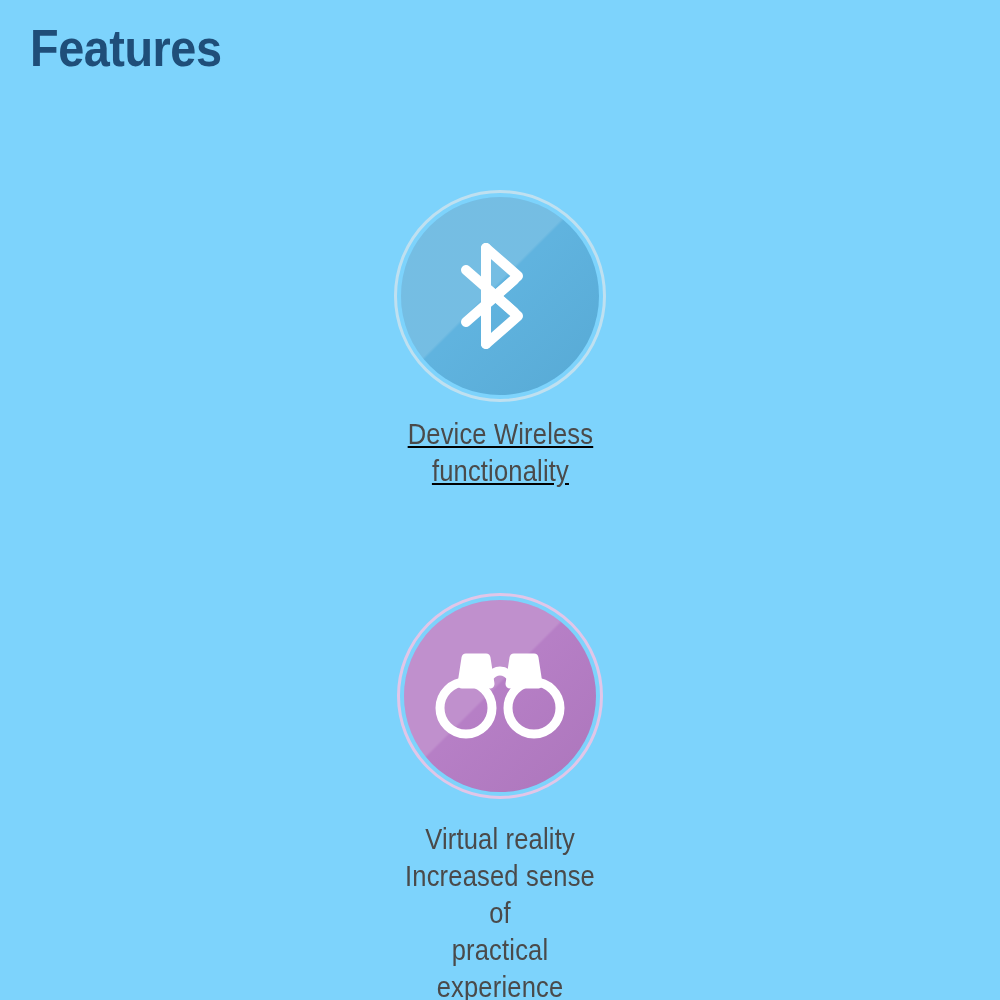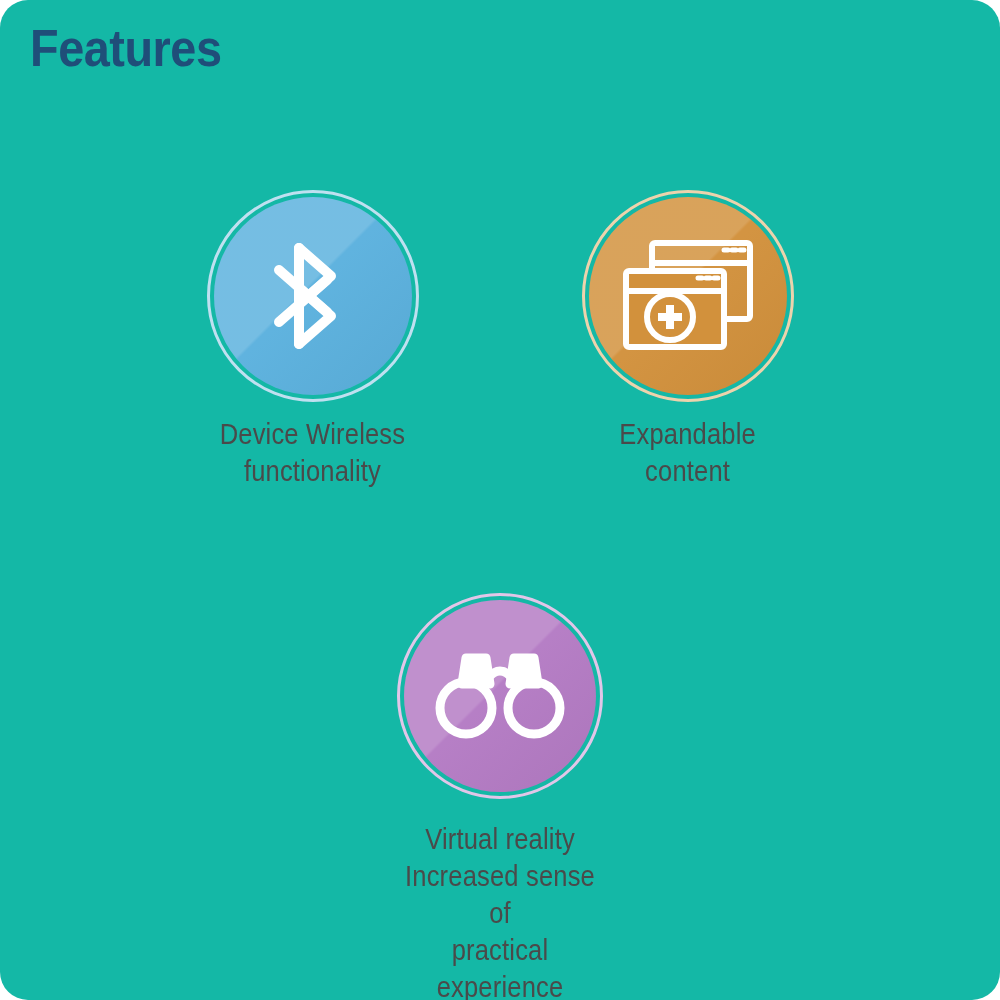--- a/index.html
+++ b/index.html
@@ -7,22 +7,21 @@
   html, body {
     width:1000px; height:1000px;
     background:#ffffff;
     font-family:"Liberation Sans", sans-serif;
     overflow:hidden;
   }
 
   .page {
     position:relative;
     width:1000px; height:1000px;
-    background:#14b8a6;
-    border-radius:28px;
+    background:#7dd3fc;
   }
 
   
   .page-title {
     position:absolute;
     left:30px; top:22px;
     font-family:"Liberation Sans", sans-serif;
     font-size:52px;
     font-weight:bold;
     letter-spacing:-0.5px;
@@ -33,21 +32,21 @@
     white-space:nowrap;
   }
 
   
   .row {
     position:absolute;
     display:flex;
     justify-content:center;
     align-items:flex-start;
   }
-  .row-top    { left:0; top:190px;  width:1000px; gap:145px; }
+  .row-top    { left:0; top:190px;  width:1000px; gap:145px;text-decoration:underline; }
   .row-bottom { left:0; top:593px;  width:1000px; gap:172px; }
 
   .feature {
     display:flex;
     flex-direction:column;
     align-items:center;
     width:230px;
   }
 
   
@@ -126,44 +125,20 @@
             <path d="M14 86 L62 44" fill="none" stroke="#ffffff" stroke-width="10" stroke-linecap="round"></path>
             <path d="M34 12 L34 108" fill="none" stroke="#ffffff" stroke-width="10" stroke-linecap="round"></path>
           </svg>
         </div>
       </div>
       <div class="caption">Device Wireless
 functionality</div>
     </div>
 
 
-    <div class="feature">
-      <div class="circle-wrap">
-        <div class="circle-ring" style="border-color:#ecd3ac"></div>
-        <div class="circle" style="background:#d2913c">
-          <svg width="136" height="118" viewBox="0 0 136 118" aria-hidden="true">
-            <g fill="none" stroke="#ffffff" stroke-width="6" stroke-linejoin="round">
-
-              <rect x="32" y="6" width="98" height="76" rx="3"></rect>
-              <path d="M32 26 L130 26"></path>
-              <path d="M104 13 L108 13 M112 13 L116 13 M120 13 L124 13" stroke-width="5" stroke-linecap="round"></path>
-
-              <rect x="6" y="34" width="98" height="76" rx="3" fill="#d2913c"></rect>
-              <path d="M6 54 L104 54"></path>
-              <path d="M78 41 L82 41 M86 41 L90 41 M94 41 L98 41" stroke-width="5" stroke-linecap="round"></path>
-
-              <circle cx="50" cy="80" r="23"></circle>
-              <path d="M50 68 L50 92 M38 80 L62 80" stroke-width="8" stroke-linecap="butt"></path>
-            </g>
-          </svg>
-        </div>
-      </div>
-      <div class="caption">Expandable
-content</div>
-    </div>
 
   </div>
 
   <div class="row row-bottom">
 
 
     <div class="feature">
       <div class="circle-wrap">
         <div class="circle-ring" style="border-color:#e1c6e8"></div>
         <div class="circle" style="background:#b47bc4">

